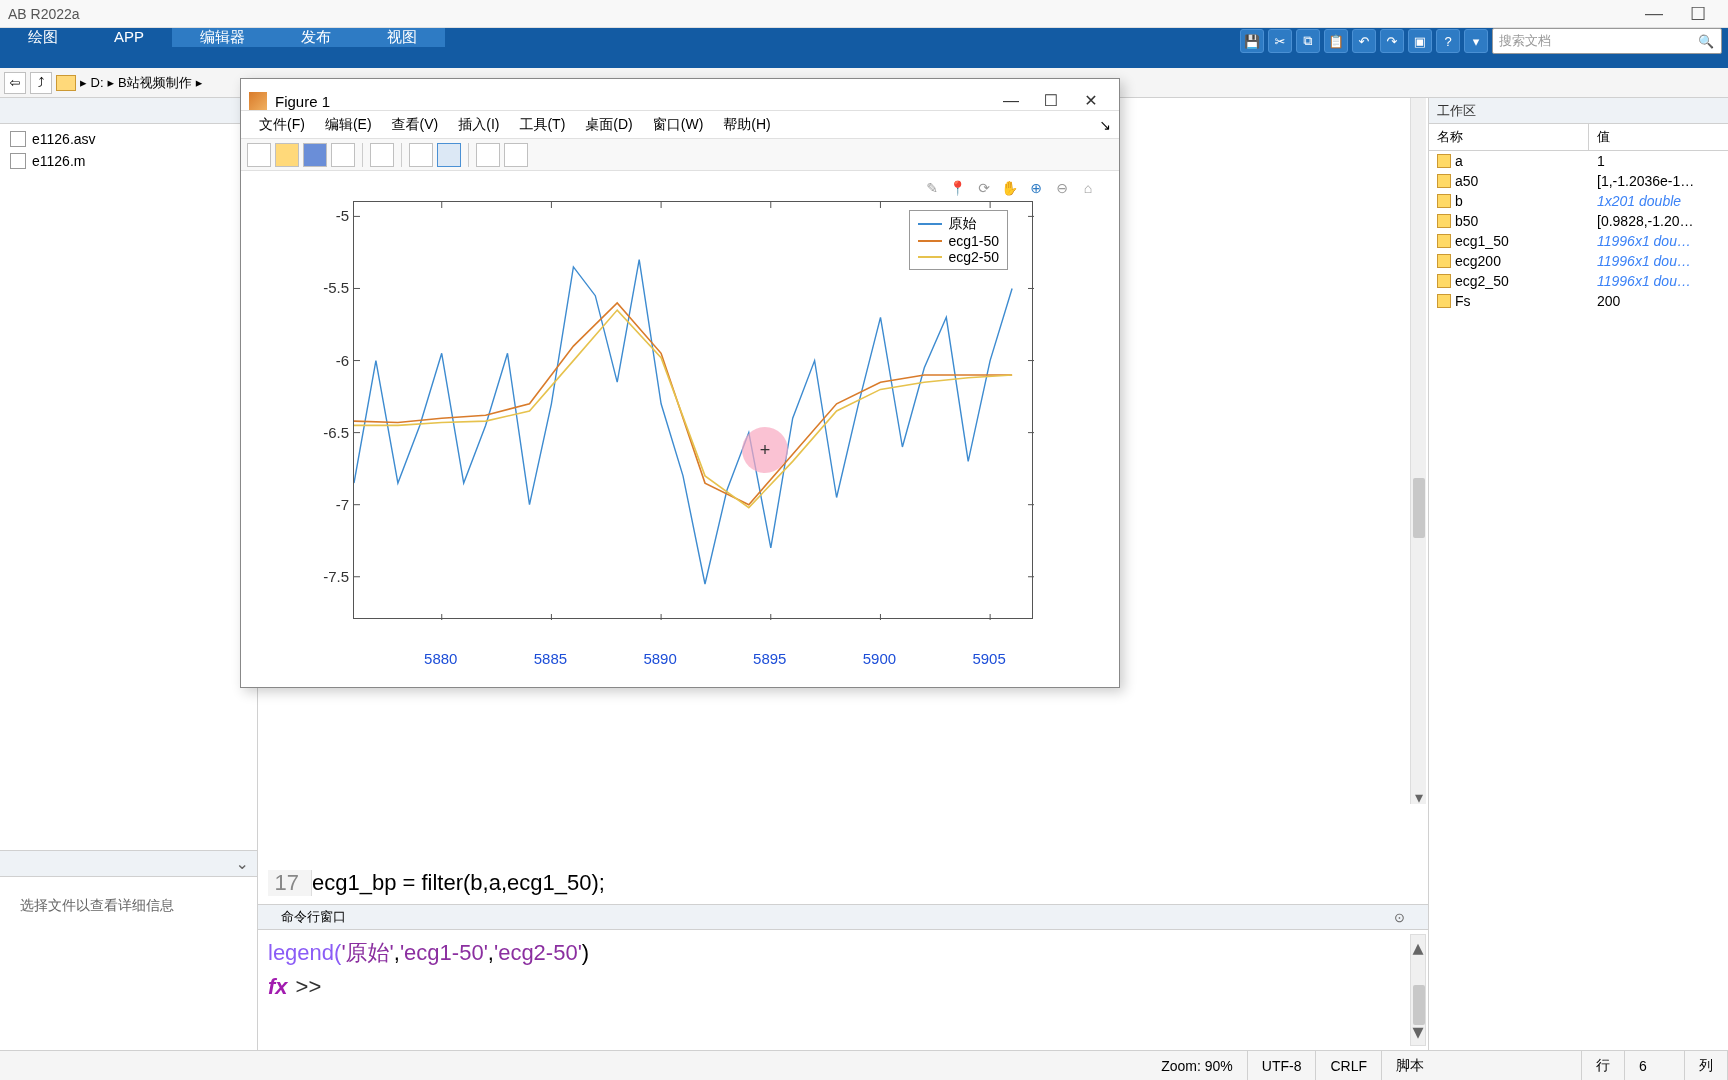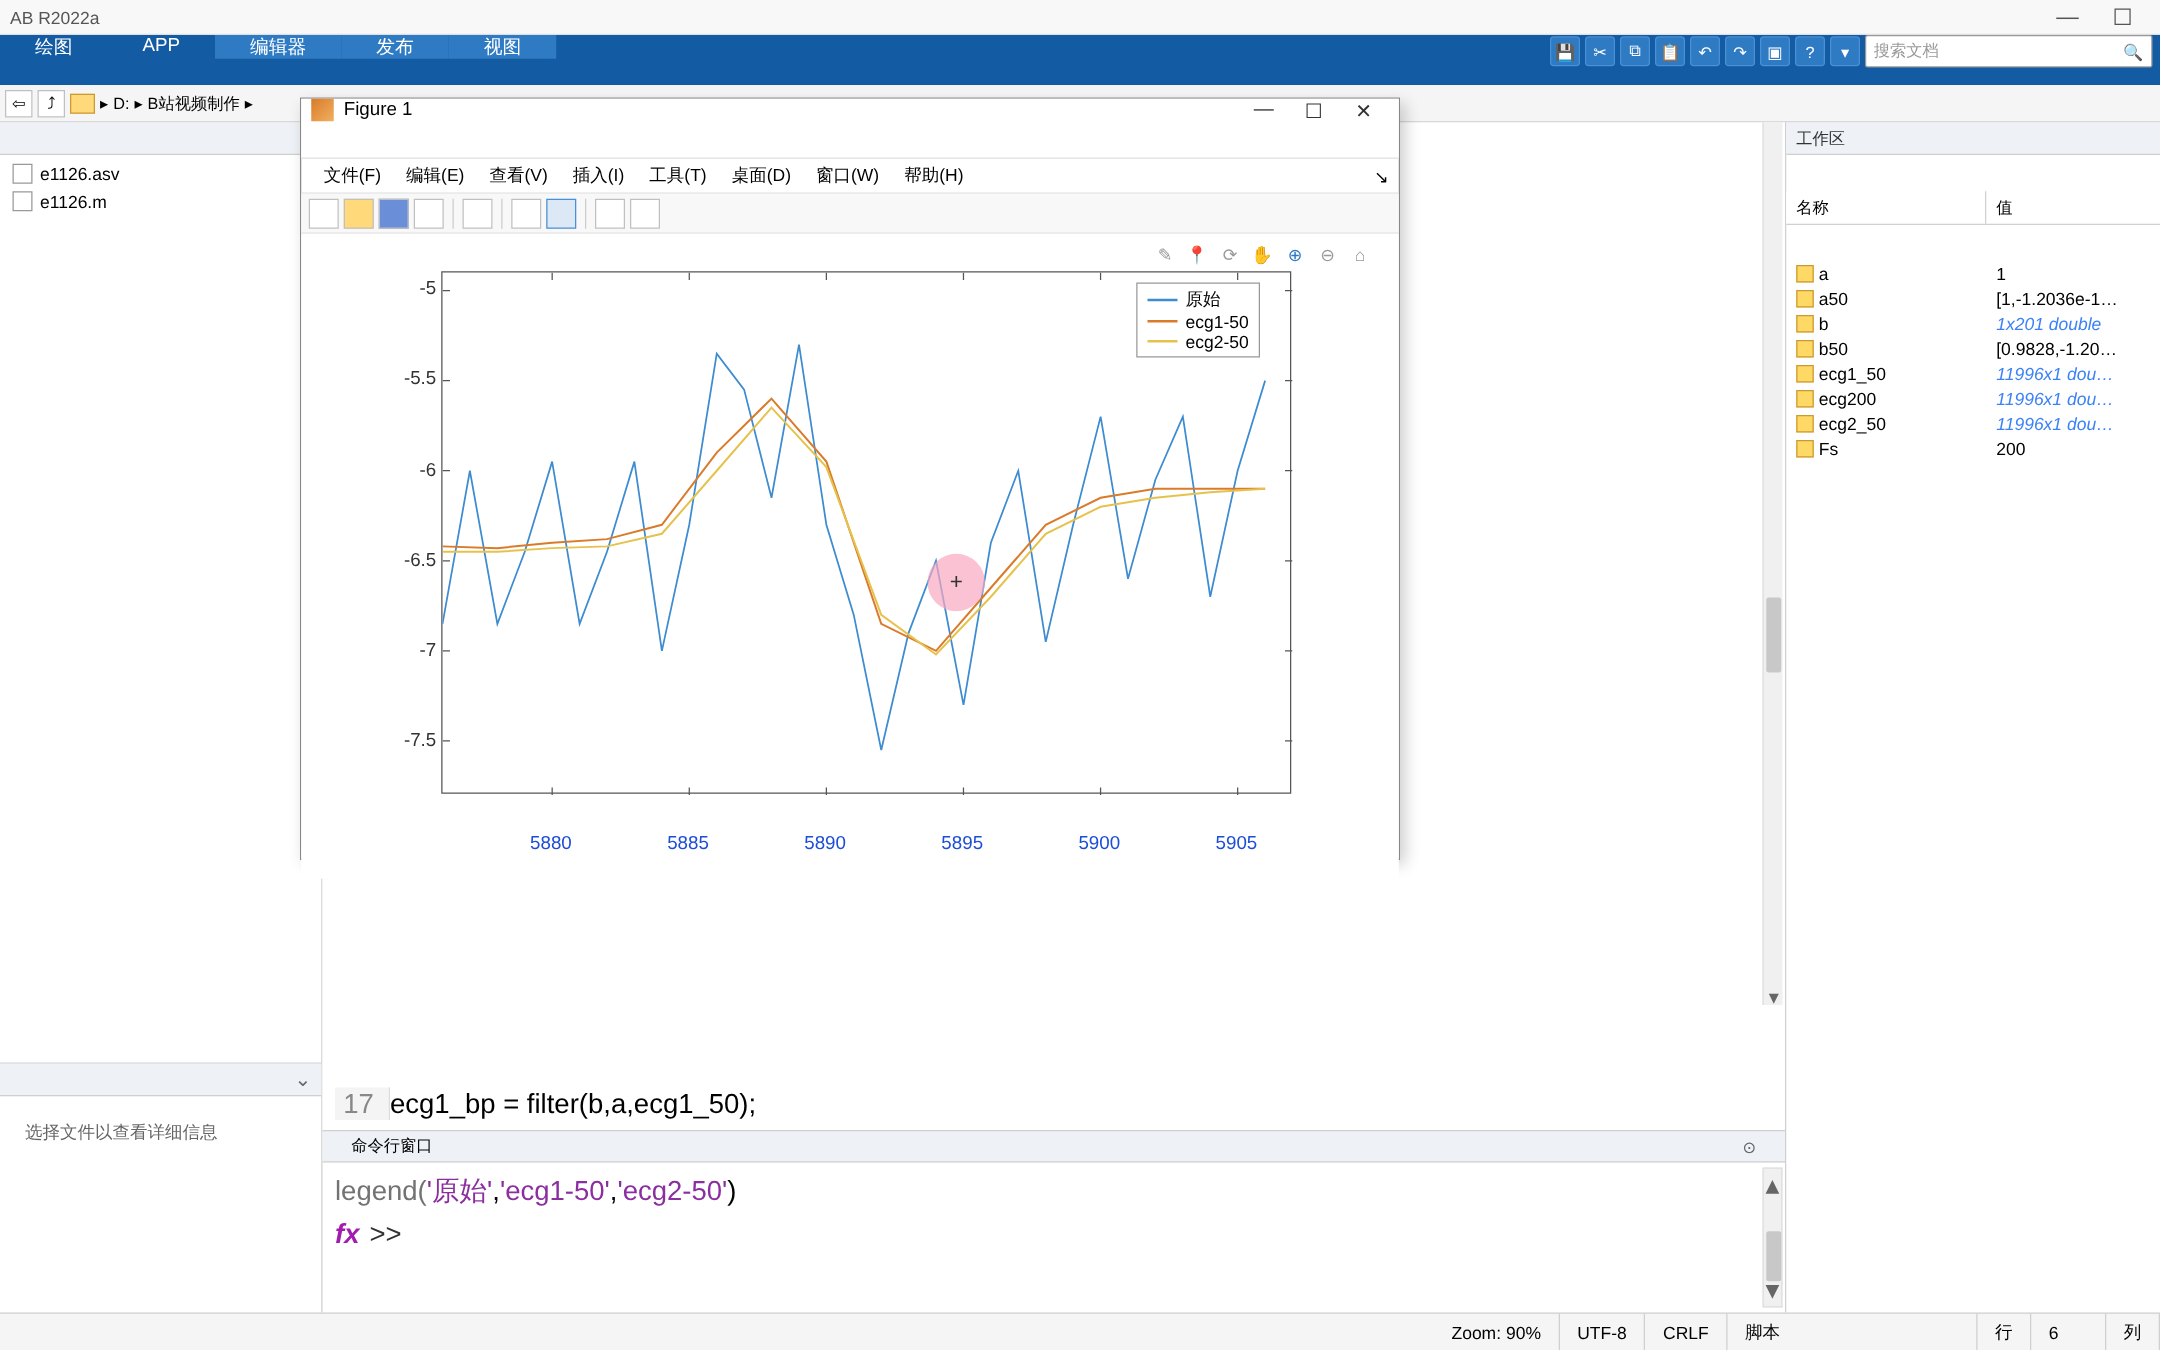--- a/index.html
+++ b/index.html
@@ -24,36 +24,36 @@
   .file-list .item { padding: 3px 2px; display: flex; align-items: center; gap: 6px; }
   .file-list .icon { width: 16px; height: 16px; background: #fff; border: 1px solid #999; font-size: 10px; text-align: center; line-height: 14px; }
   .details { height: 200px; border-top: 1px solid #d0d0d0; }
   .details .body { padding: 20px; color: #666; font-size: 14px; }
   .center-col { flex: 1; display: flex; flex-direction: column; position: relative; }
   .editor-area { flex: 1; position: relative; background: #fff; }
   .code-line { display: flex; align-items: center; font-family: "Consolas", monospace; font-size: 22px; padding: 2px 10px; }
   .lineno { width: 44px; text-align: right; color: #888; padding-right: 12px; background: #f4f4f4; border-right: 1px solid #ddd; }
   .cmdwin-hdr { height: 26px; background: #eef2f6; border-top: 1px solid #d0d0d0; border-bottom: 1px solid #d0d0d0; padding: 0 23px; font-size: 13px; display: flex; align-items: center; justify-content: space-between; }
   .cmdwin { height: 120px; padding: 8px 10px; font-family: "Consolas", monospace; font-size: 22px; position: relative; }
-  .right-col { width: 300px; border-left: 1px solid #d0d0d0; display: flex; flex-direction: column; gap: 29px; }
+  .right-col { width: 300px; border-left: 1px solid #d0d0d0; display: flex; flex-direction: column; }
   .ws-hdr-row { display: flex; background: #fff; border-bottom: 1px solid #d0d0d0; font-size: 13px; }
   .ws-hdr-row .c1 { width: 160px; padding: 4px 8px; border-right: 1px solid #d0d0d0; }
   .ws-hdr-row .c2 { flex: 1; padding: 4px 8px; }
   .ws-row { display: flex; font-size: 14px; }
   .ws-row .c1 { width: 160px; padding: 2px 8px; display: flex; align-items: center; gap: 4px; }
   .ws-row .c2 { flex: 1; padding: 2px 8px; white-space: nowrap; overflow: hidden; }
   .ws-row .c2.it { font-style: italic; color: #3b82f6; }
   .var-icon { width: 14px; height: 14px; background: #ffd966; border: 1px solid #cc9933; display: inline-block; }
   .statusbar { height: 30px; background: #f5f5f5; border-top: 1px solid #d0d0d0; display: flex; align-items: center; font-size: 14px; }
   .statusbar .cell { padding: 0 14px; border-right: 1px solid #d0d0d0; height: 100%; display: flex; align-items: center; }
   .statusbar .spacer { flex: 1; }
 
   
   .figwin { position: absolute; left: 240px; top: 78px; width: 880px; height: 610px; background: #fff; border: 1px solid #888; box-shadow: 4px 4px 12px rgba(0,0,0,.2); z-index: 100; }
-  .figwin .titlebar2 { height: 48px; background: #fff; display: flex; align-items: flex-start; padding: 0 8px; border-bottom: 1px solid #e0e0e0; }
+  .figwin .titlebar2 { height: 32px; background: #fff; display: flex; align-items: flex-end; padding: 0 8px; border-bottom: 1px solid #e0e0e0; }
   .figwin .mlogo { width: 18px; height: 18px; background: linear-gradient(135deg,#d97b2a,#f0b060); margin-right: 8px; }
   .figwin .title { font-size: 15px; flex: 1; }
   .figwin .winbtn { width: 40px; text-align: center; font-size: 16px; color: #333; cursor: pointer; }
   .figwin .menubar { height: 28px; display: flex; align-items: center; gap: 0; padding: 0 8px; font-size: 14px; border-bottom: 1px solid #e0e0e0; }
   .figwin .menubar .m { padding: 4px 10px; cursor: pointer; }
   .figwin .tbar { height: 32px; display: flex; align-items: center; padding: 0 6px; gap: 4px; border-bottom: 1px solid #e0e0e0; background: #f8f8f8; }
   .figwin .tbtn { width: 24px; height: 24px; border: 1px solid #c0c0c0; background: #fff; }
   .figwin .tbtn.sep { width: 1px; border: none; background: #ccc; margin: 0 3px; }
   .figwin .plot { position: relative; width: 100%; height: calc(100% - 92px); background: #fff; }
   .axtools { position: absolute; right: 20px; top: 6px; display: flex; gap: 4px; }
@@ -151,21 +151,21 @@
         <div class="scroll-thumb" style="top:380px;height:60px;"></div>
         <div style="position:absolute;bottom:0;left:0;width:16px;height:16px;text-align:center;color:#666">▾</div>
       </div>
     </div>
     <div class="cmdwin-hdr">
       <span>命令行窗口</span>
       <span style="color:#666">⊙</span>
     </div>
     <div class="cmdwin">
       <div>
-        <span style="color:#737373">legend(</span><span style="color:#8b2fa0">'原始'</span><span>,</span><span style="color:#8b2fa0">'ecg1-50'</span><span>,</span><span style="color:#8b2fa0">'ecg2-50'</span><span>)</span>
+        <span style="color:#8b5cf6">legend(</span><span style="color:#8b2fa0">'原始'</span><span>,</span><span style="color:#8b2fa0">'ecg1-50'</span><span>,</span><span style="color:#8b2fa0">'ecg2-50'</span><span>)</span>
       </div>
       <div style="display:flex;align-items:center;gap:8px;margin-top:6px;">
         <span style="font-style:italic;font-weight:bold;color:#a21caf">fx</span>
         <span style="color:#333">&gt;&gt;</span>
       </div>
       <div style="position:absolute;right:2px;top:4px;bottom:4px;width:16px;background:#f0f0f0;border:1px solid #ddd;">
         <div style="text-align:center;color:#666">▴</div>
         <div class="scroll-thumb" style="top:50px;height:40px;"></div>
         <div style="position:absolute;bottom:0;width:100%;text-align:center;color:#666">▾</div>
       </div>

